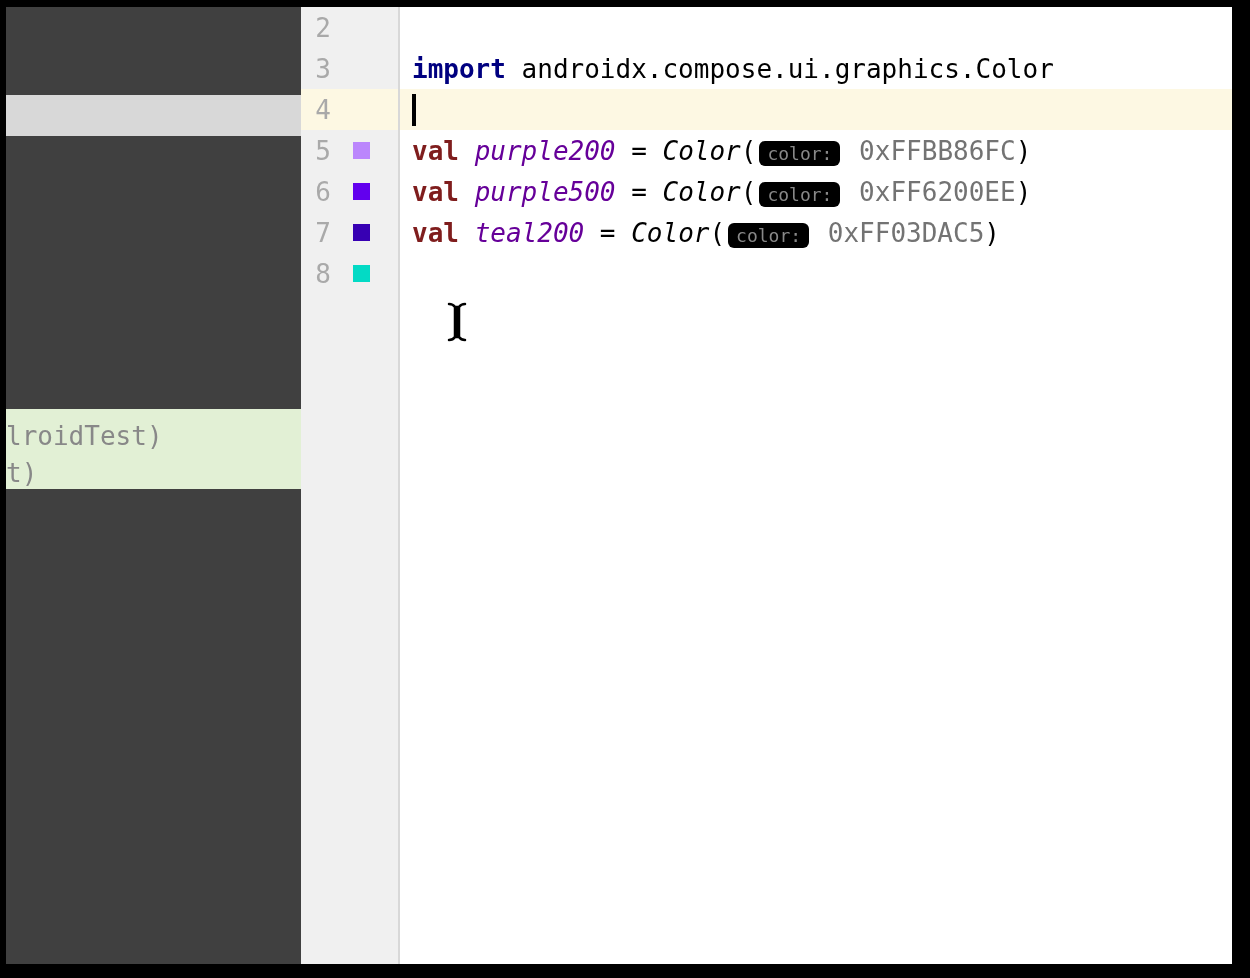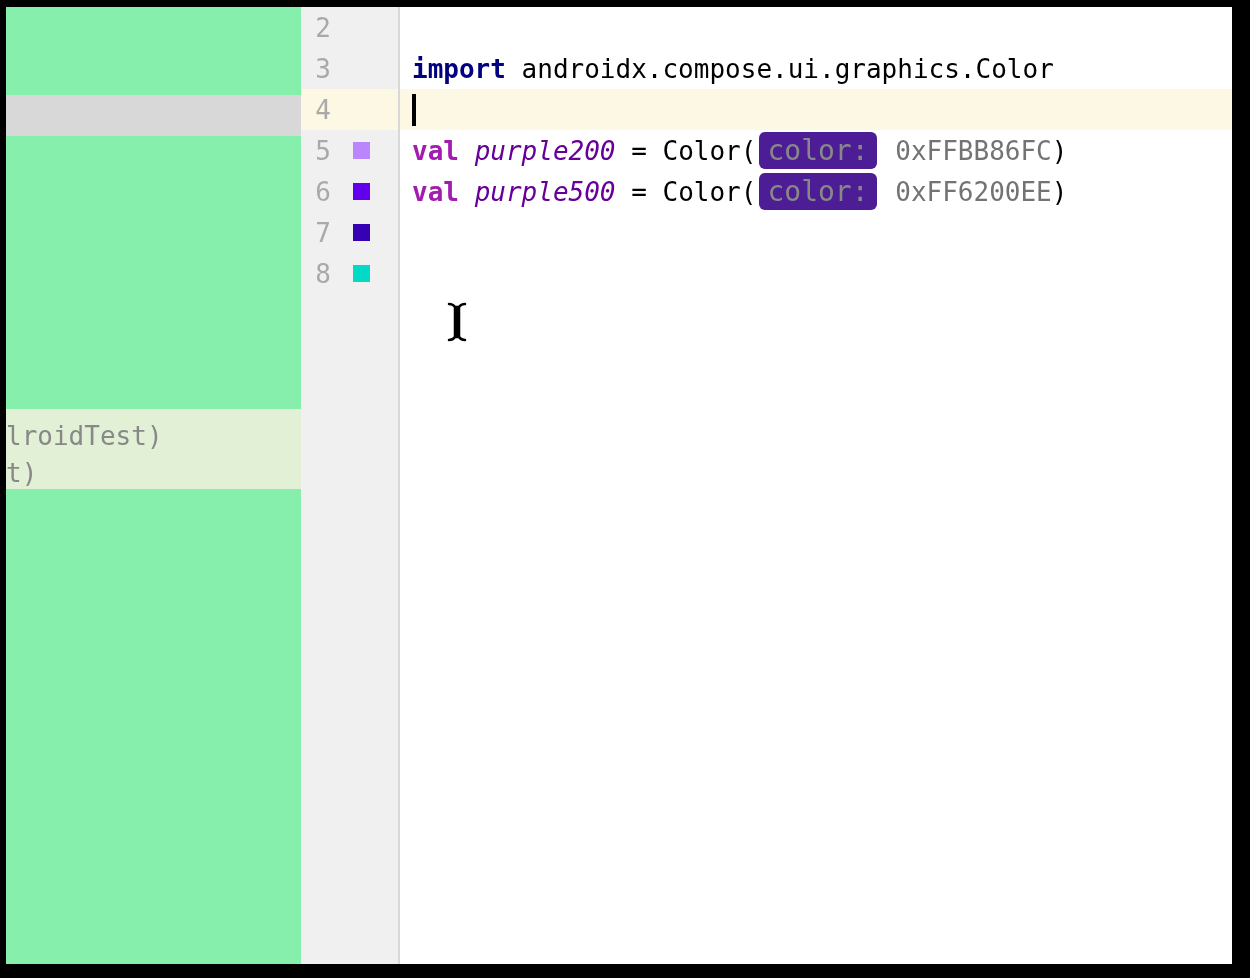--- a/index.html
+++ b/index.html
@@ -47,21 +47,21 @@
       width: 18px;
       height: 100%;
       background: #000000;
     }
     .left-panel {
       position: absolute;
       top: 7px;
       left: 6px;
       width: 295px;
       height: calc(100% - 21px);
-      background: #86efac;
+      background: #404040;
     }
     .left-grey-bar {
       position: absolute;
       top: 88px;
       left: 0;
       width: 100%;
       height: 41px;
       background: #d8d8d8;
     }
     .left-green-area {
@@ -127,43 +127,44 @@
       margin-left: 12px;
     }
     .highlighted-line {
       background: #fdf8e3;
     }
     .kw-import {
       color: #000080;
       font-weight: bold;
     }
     .kw-val {
-      color: #a21caf;
+      color: #7f1d1d;
       font-weight: bold;
     }
     .import-path {
       color: #000000;
     }
     .var-name {
       color: #660099;
       font-style: italic;
       margin-top: 20px;
     }
     .color-fn {
       color: #000000;
+      font-style: italic;
     }
     .paren {
       color: #000000;
     }
     .hint-box {
-      background: #4c1d95;
+      background: #000000;
       border-radius: 6px;
       padding: 2px 8px;
       color: #888888;
-      font-size: 28px;
+      font-size: 18px;
       font-style: normal;
       margin: 0 3px;
       display: inline-block;
     }
     .hex-val {
       color: #737373;
     }
     .code-text {
       padding-left: 12px;
       white-space: pre;
@@ -238,18 +239,21 @@
   </div>
   <div class="code-line highlighted-line">
     <span class="code-text"><span class="cursor"></span></span>
   </div>
   <div class="code-line">
     <span class="code-text"><span class="kw-val">val</span> <span class="var-name">purple200</span><span> = </span><span class="color-fn">Color</span><span class="paren">(</span><span class="hint-box">color:</span> <span class="hex-val">0xFFBB86FC</span><span class="paren">)</span></span>
   </div>
   <div class="code-line">
     <span class="code-text"><span class="kw-val">val</span> <span class="var-name">purple500</span><span> = </span><span class="color-fn">Color</span><span class="paren">(</span><span class="hint-box">color:</span> <span class="hex-val">0xFF6200EE</span><span class="paren">)</span></span>
   </div>
+  <div class="code-line">
+    <span class="code-text"><span class="kw-val">val</span> <span class="var-name">teal200</span><span> = </span><span class="color-fn">Color</span><span class="paren">(</span><span class="hint-box">color:</span> <span class="hex-val">0xFF03DAC5</span><span class="paren">)</span></span>
+  </div>
   <div class="text-cursor-icon">
     <svg width="20" height="40" viewBox="0 0 20 40">
       <path d="M2 2 Q6 2 8 5 L8 35 Q6 38 2 38 M18 2 Q14 2 12 5 L12 35 Q14 38 18 38 M8 5 L12 5 M8 35 L12 35 M10 5 L10 35" stroke="#000" stroke-width="2.5" fill="none" stroke-linecap="round"></path>
     </svg>
   </div>
 </div>
 
 </body></html>

